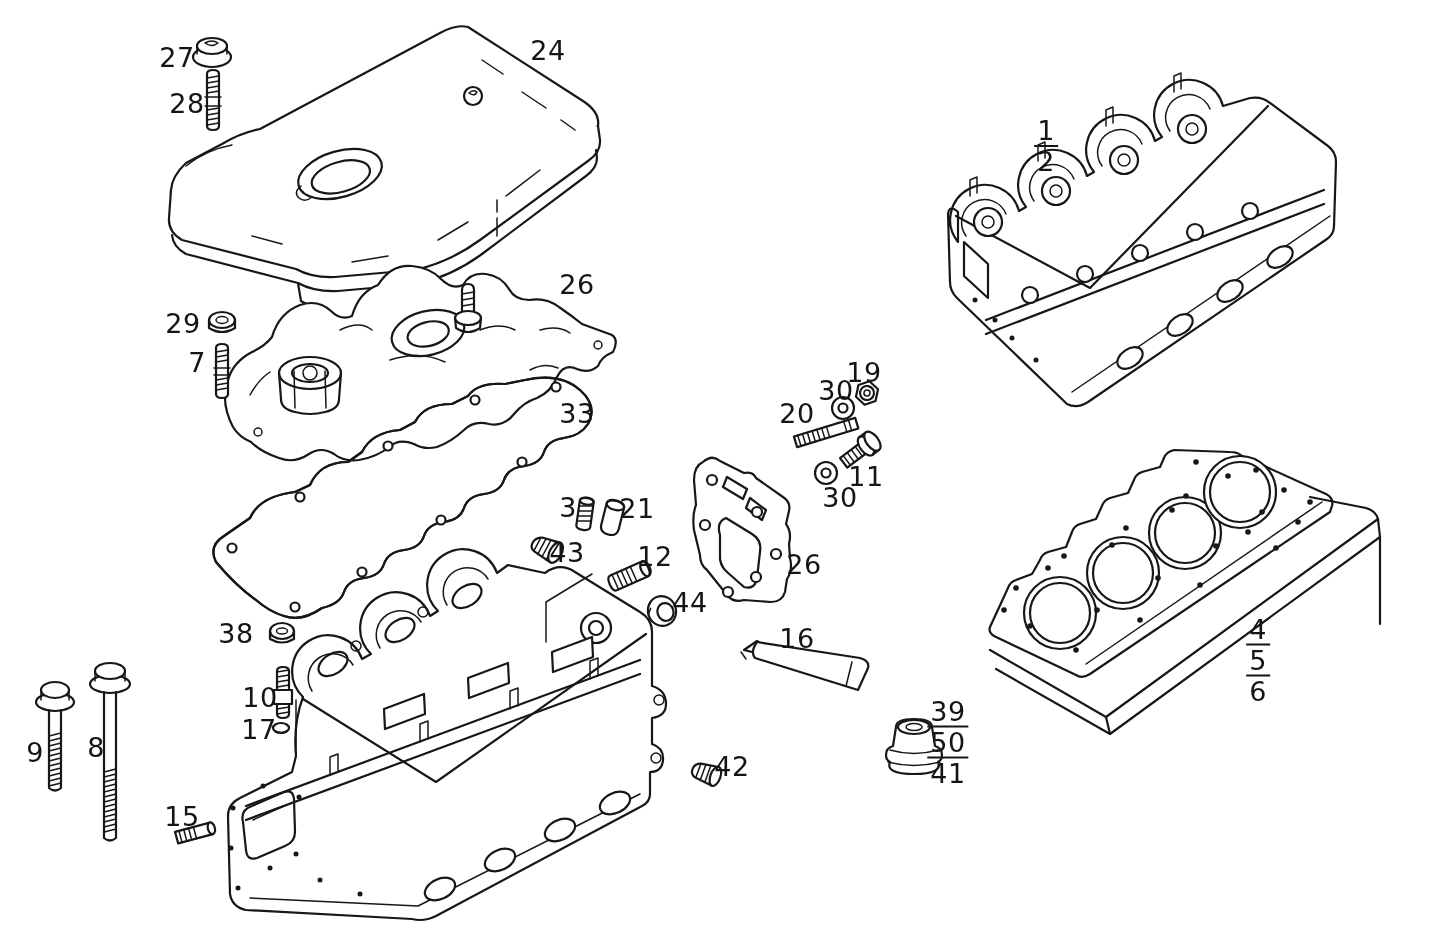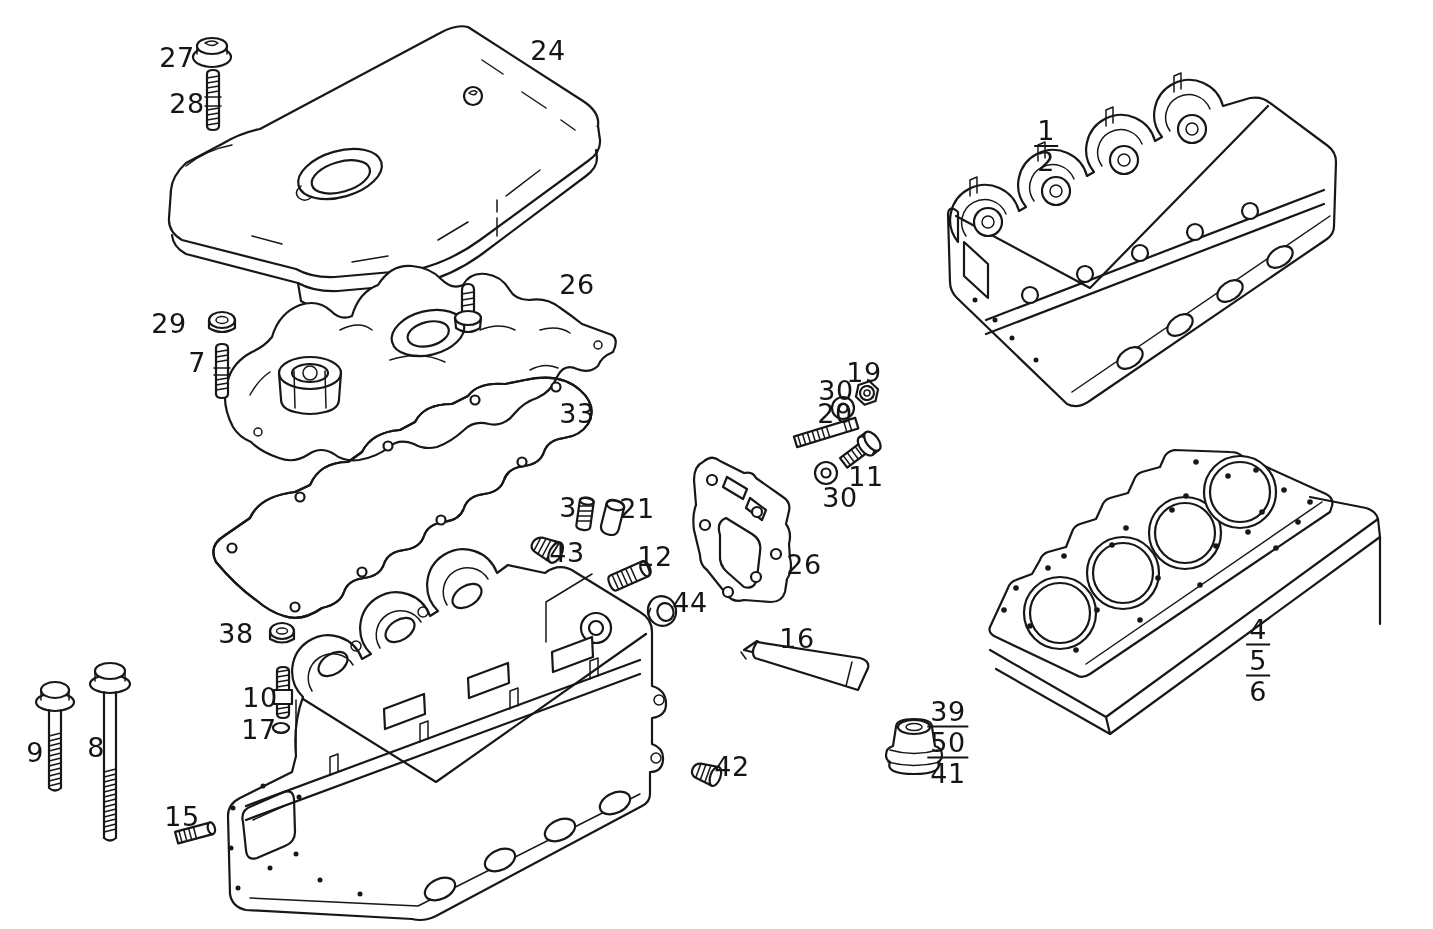--- a/index.html
+++ b/index.html
@@ -391,31 +391,31 @@
     <path class="thin" d="M890,750 Q914,757 938,750 M888,762 Q914,769 940,762"></path>
     <ellipse cx="914" cy="727" rx="16" ry="7"></ellipse>
     <ellipse class="thin" cx="914" cy="727" rx="8" ry="3.5"></ellipse>
   </g>
 </svg>
 
 <div class="callout" style="left:177px;top:57px">27</div>
 <div class="callout" style="left:187px;top:103px">28</div>
 <div class="callout" style="left:548px;top:50px">24</div>
 <div class="callout" style="left:577px;top:284px">26</div>
-<div class="callout" style="left:169px;top:323px">29</div>
+<div class="callout" style="left:183px;top:323px">29</div>
 <div class="callout" style="left:197px;top:362px">7</div>
 <div class="callout" style="left:577px;top:413px">33</div>
 <div class="callout" style="left:568px;top:507px">3</div>
 <div class="callout" style="left:637px;top:508px">21</div>
 <div class="callout" style="left:567px;top:552px">43</div>
 <div class="callout" style="left:655px;top:556px">12</div>
 <div class="callout" style="left:690px;top:602px">44</div>
 <div class="callout" style="left:804px;top:564px">26</div>
 <div class="callout" style="left:797px;top:638px">16</div>
-<div class="callout" style="left:835px;top:413px">20</div>
+<div class="callout" style="left:797px;top:413px">20</div>
 <div class="callout" style="left:836px;top:390px">30</div>
 <div class="callout" style="left:864px;top:372px">19</div>
 <div class="callout" style="left:866px;top:476px">11</div>
 <div class="callout" style="left:840px;top:497px">30</div>
 <div class="callout" style="left:236px;top:633px">38</div>
 <div class="callout" style="left:260px;top:697px">10</div>
 <div class="callout" style="left:259px;top:729px">17</div>
 <div class="callout" style="left:35px;top:752px">9</div>
 <div class="callout" style="left:96px;top:747px">8</div>
 <div class="callout" style="left:182px;top:816px">15</div>

